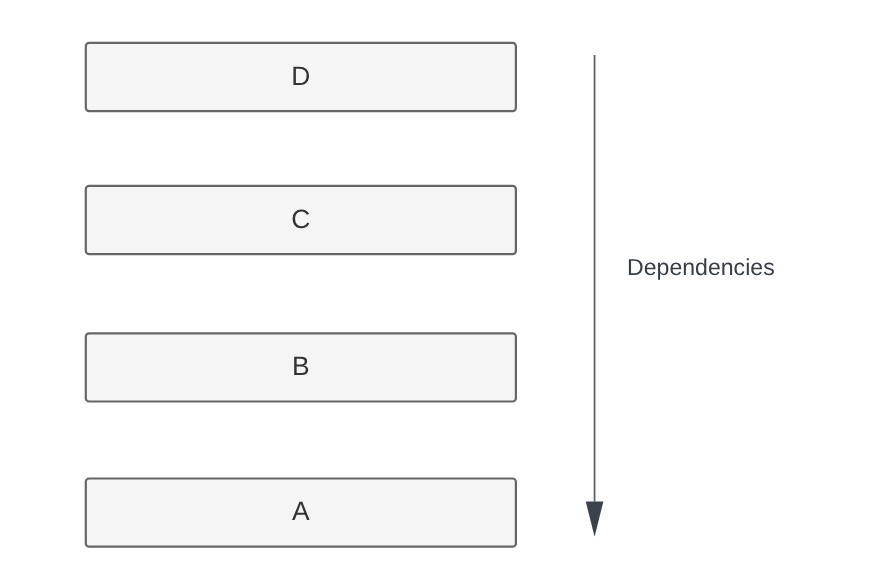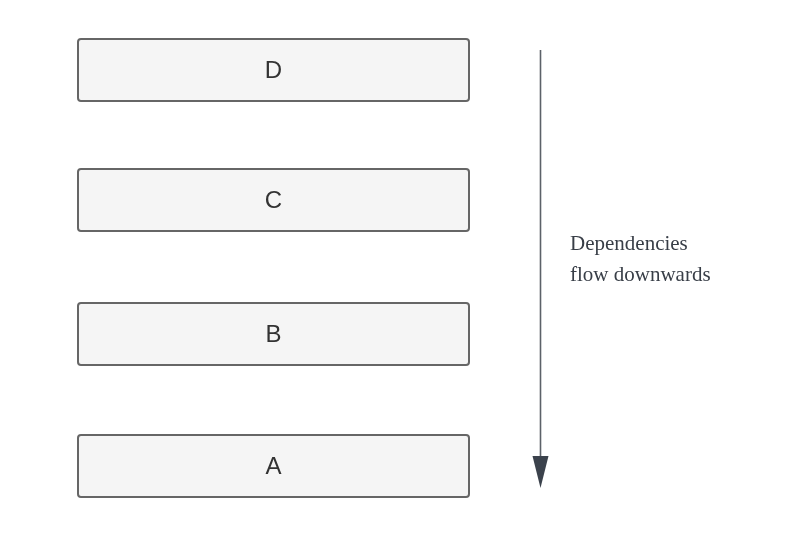--- a/index.html
+++ b/index.html
@@ -49,21 +49,20 @@
     fill: var(--arrow-head, #3b424c);
   }
   .arrow-label {
     position: absolute;
     left: 570px;
     top: 228px;
     color: var(--label-text, #383e47);
     font-size: 21px;
     line-height: 31px;
     white-space: nowrap;
-    font-family: Liberation Serif, serif;
   }
 </style>
 </head>
 <body>
 
 <div class="canvas">
 
   <div class="box box-d">
     <span>D</span>
   </div>
@@ -80,16 +79,15 @@
     <span>A</span>
   </div>
 
   <svg class="arrow" viewBox="0 0 19 438" xmlns="http://www.w3.org/2000/svg" aria-hidden="true">
     <line x1="9.5" y1="0" x2="9.5" y2="406"></line>
     <polygon points="9.5,438 1.5,406 17.5,406"></polygon>
   </svg>
 
   <div class="arrow-label">
     <div>Dependencies</div>
-    <div>flow downwards</div>
   </div>
 
 </div>
 
 </body></html>

